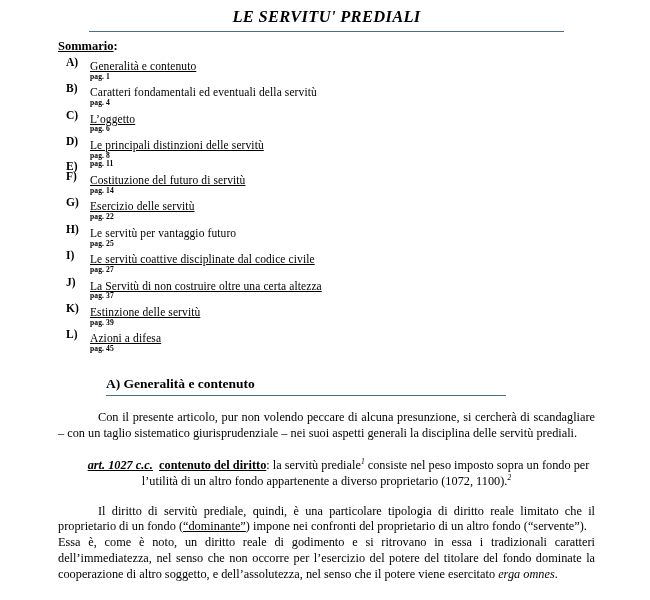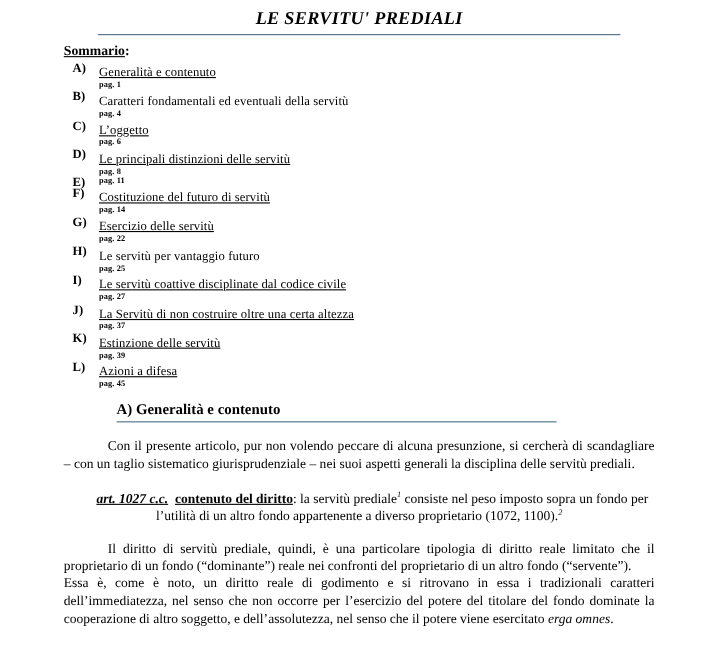--- a/index.html
+++ b/index.html
@@ -82,21 +82,21 @@
   .toc-page {
     display: block;
     font-size: 7.6px;
     font-weight: bold;
     margin-top: -1px;
     letter-spacing: 0.1px;
   }
 
   
   .section-head {
-    margin: 10px 0 0 0;
+    margin: 22px 0 0 0;
     padding-left: 48px;
     font-size: 13.5px;
     font-weight: bold;
     line-height: 1.2;
   }
   .section-rule {
     height: 0;
     border: 0;
     border-top: 1.1px solid #4a6c86;
     margin: 3px 0 0 48px;
@@ -110,20 +110,21 @@
     text-align: justify;
     margin: 14px 0 0 0;
     text-indent: 40px;
     hyphens: none;
   }
   .para.tight {
     margin-top: 0;
     text-indent: 0;
   }
   .para .u {
+    text-decoration: underline;
   }
   .para .it {
     font-style: italic;
   }
 
   
   .quote-block {
     margin: 15px 0 0 0;
     font-size: 12.3px;
     line-height: 1.32;
@@ -174,17 +175,17 @@
 
   <div class="section-head">A) Generalità e contenuto</div>
   <hr class="section-rule">
 
   <p class="para">Con il presente articolo, pur non volendo peccare di alcuna presunzione, si cercherà di scandagliare – con un taglio sistematico giurisprudenziale – nei suoi aspetti generali la disciplina delle servitù prediali.</p>
 
   <div class="quote-block">
     <span class="q-cite">art. 1027 c.c.</span><span>&nbsp;&nbsp;</span><span class="q-lead">contenuto del diritto</span><span class="q-lead-sep">:</span><span class="q-text"> la servitù prediale</span><sup class="fn">1</sup><span class="q-text"> consiste nel peso imposto sopra un fondo per l’utilità di un altro fondo appartenente a diverso proprietario (1072, 1100).</span><sup class="fn">2</sup>
   </div>
 
-  <p class="para"><span>Il diritto di servitù prediale, quindi, è una particolare tipologia di diritto reale limitato che il proprietario di un fondo (</span><span class="u">“dominante”</span><span>) reale nei confronti del proprietario di un altro fondo (“servente”).</span></p>
+  <p class="para"><span>Il diritto di servitù prediale, quindi, è una particolare tipologia di diritto reale limitato che il proprietario di un fondo (</span><span class="u">“dominante”</span><span>) impone nei confronti del proprietario di un altro fondo (“servente”).</span></p>
 
   <p class="para tight"><span>Essa è, come è noto, un diritto reale di godimento e si ritrovano in essa i tradizionali caratteri dell’immediatezza, nel senso che non occorre per l’esercizio del potere del titolare del fondo dominate la cooperazione di altro soggetto, e dell’assolutezza, nel senso che il potere viene esercitato </span><span class="it">erga omnes</span><span>.</span></p>
 
 </div>
 
 </body></html>

